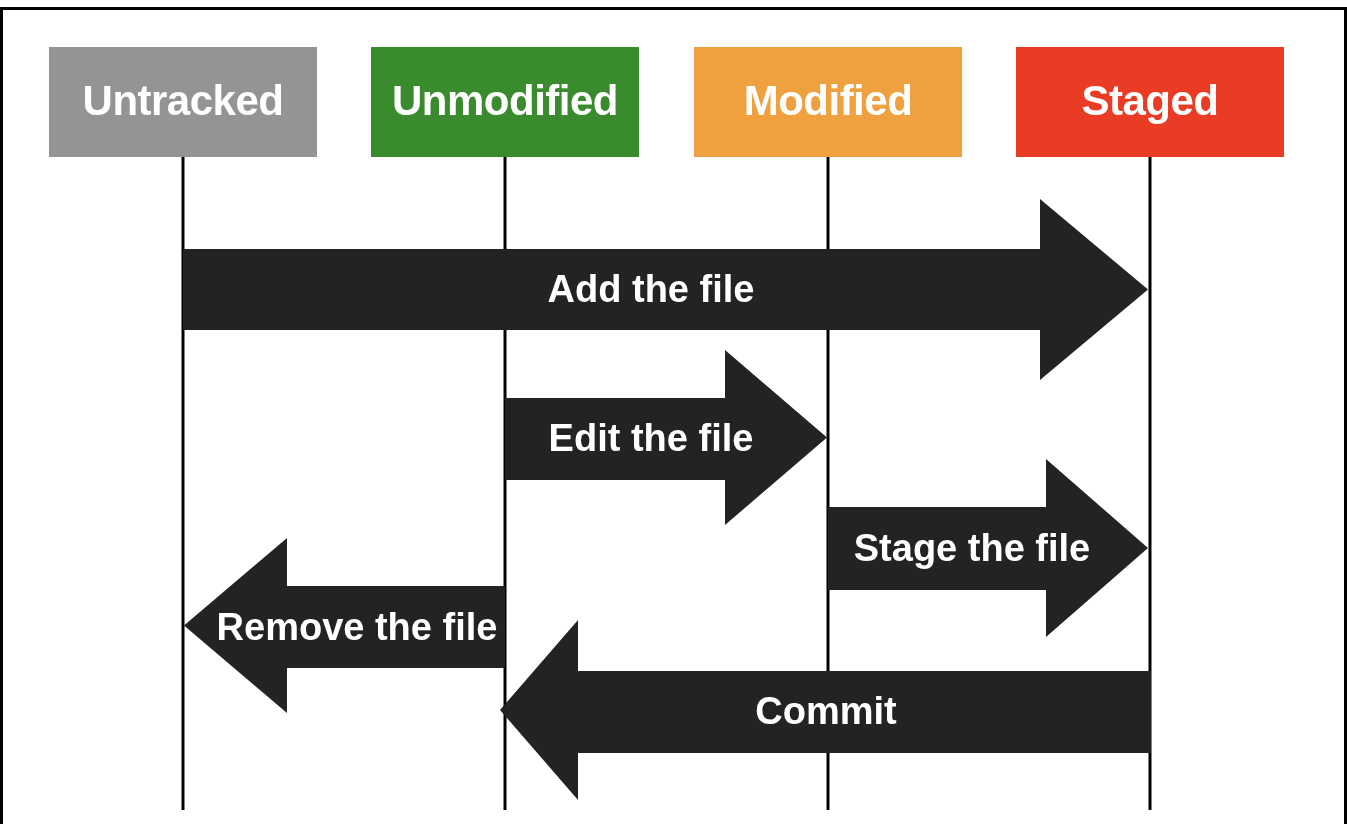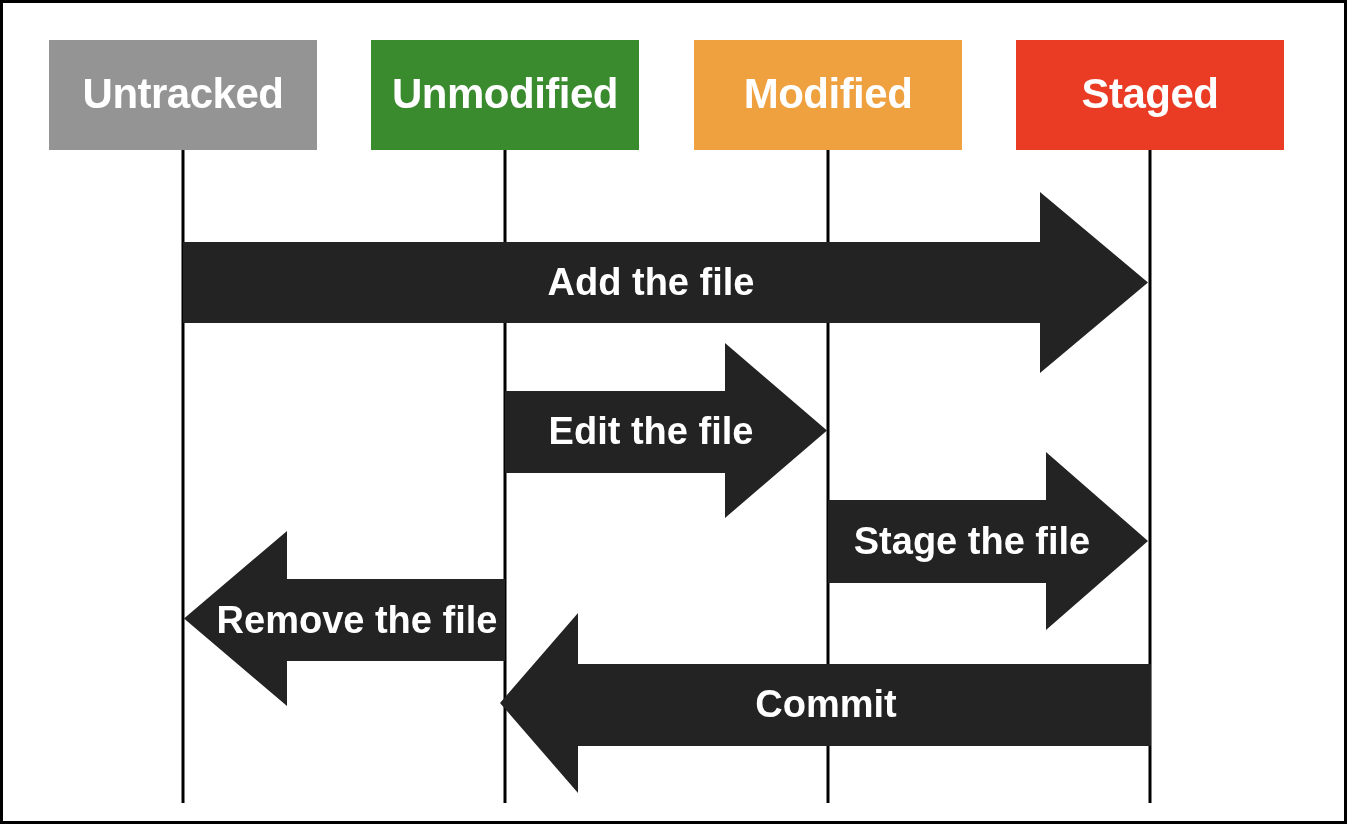--- a/index.html
+++ b/index.html
@@ -13,20 +13,21 @@
     height: 824px;
     font-family: "Liberation Sans", sans-serif;
     overflow: hidden;
   }
   #diagram-root {
     position: relative;
     width: 1347px;
     height: 672px;
     background: #f97316;
     box-sizing: border-box;
+    margin-top: 7px;
   }
   svg.canvas {
     display: block;
     width: 1347px;
     height: 824px;
   }
   .frame-border {
     fill: none;
     stroke: #000000;
     stroke-width: 3;

